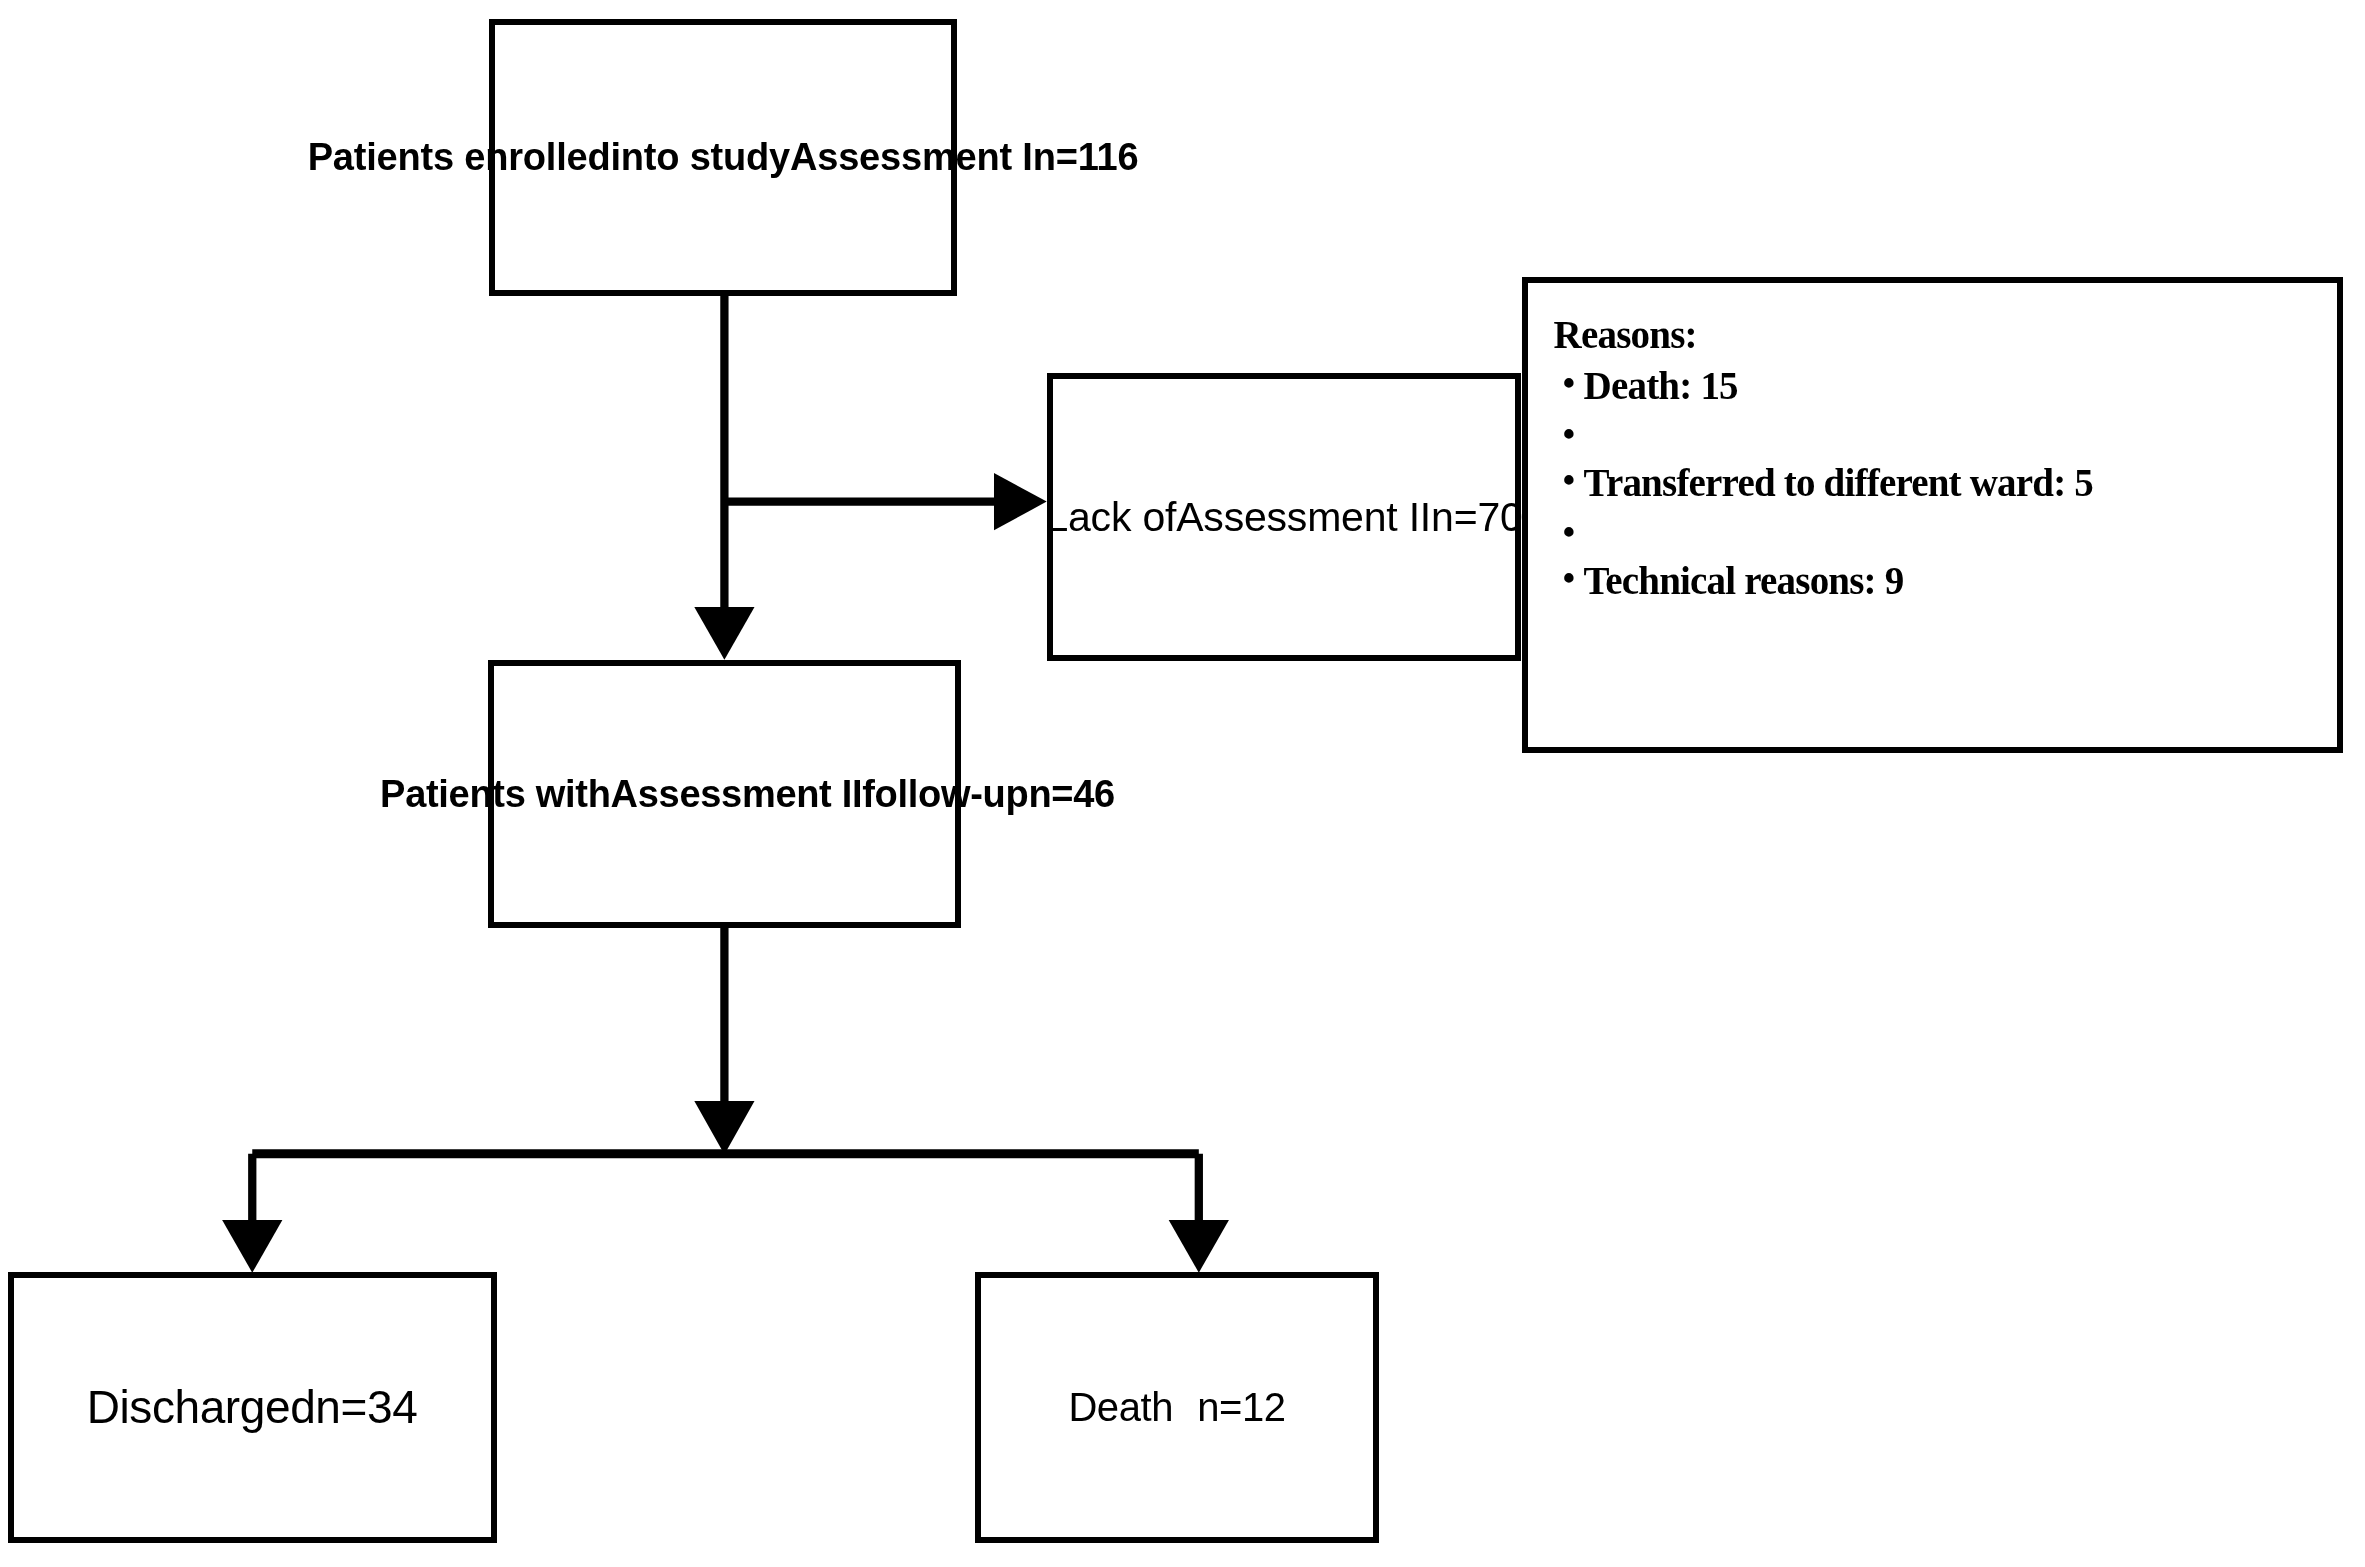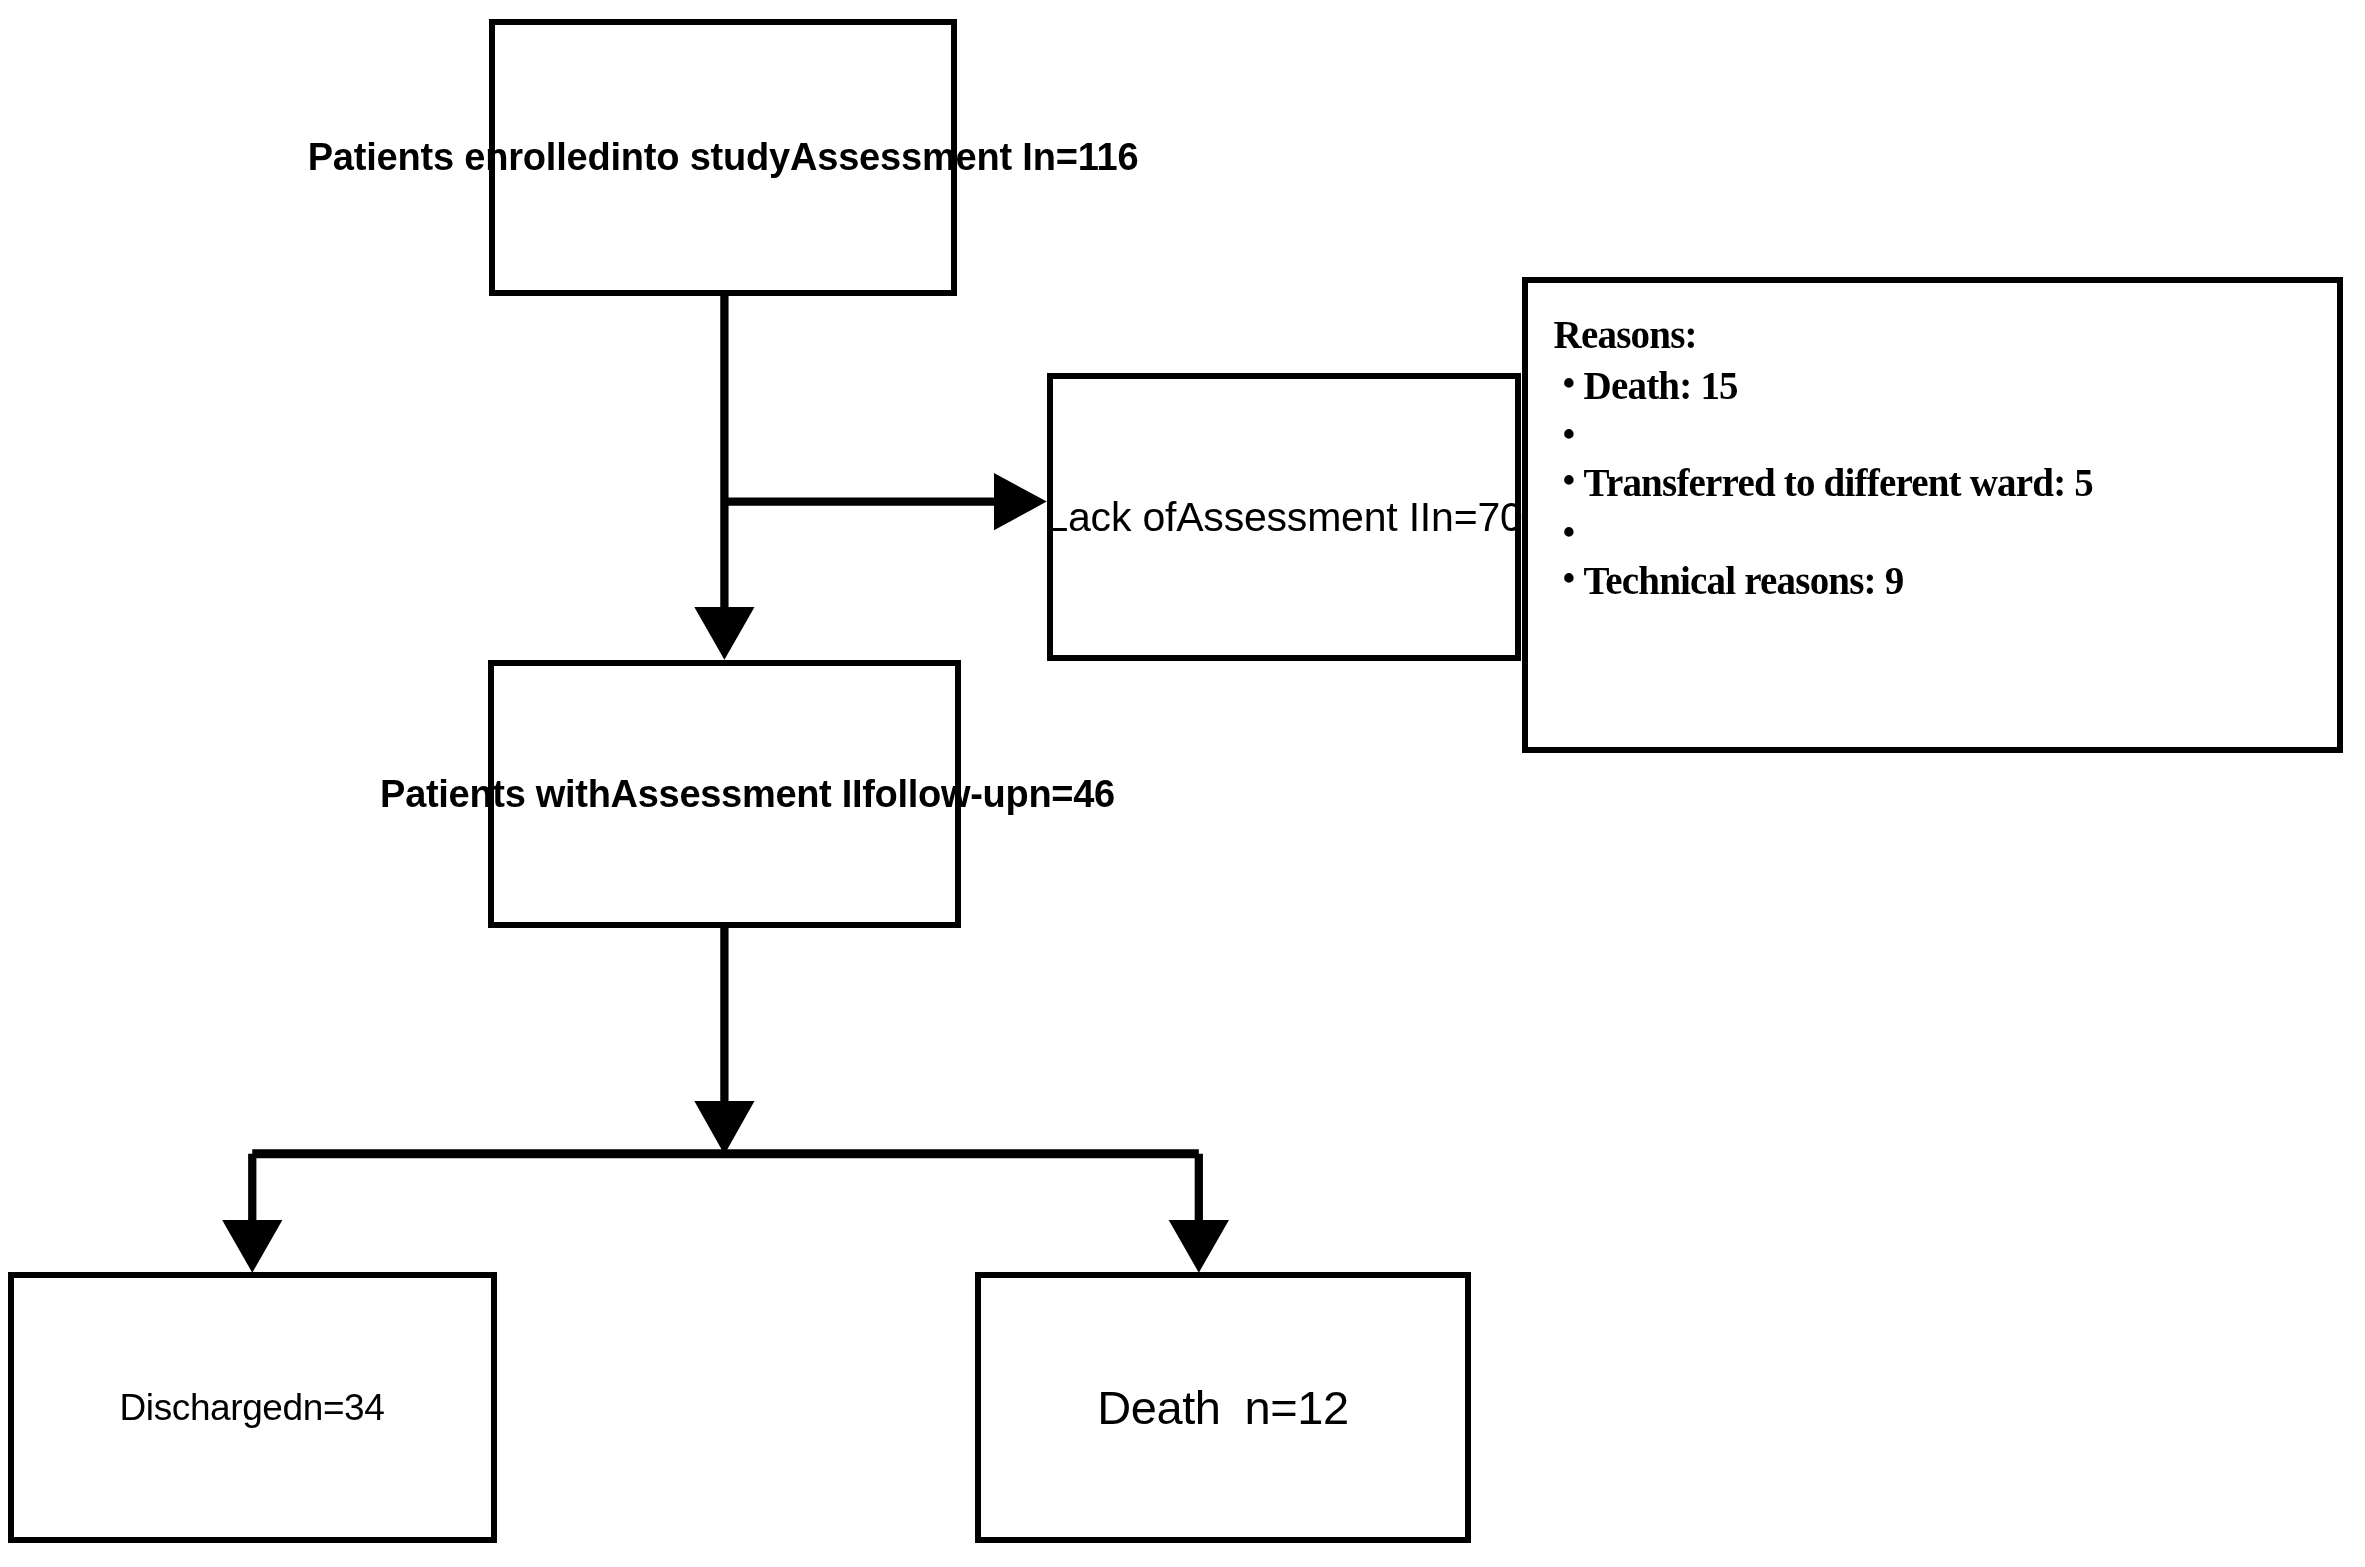--- a/index.html
+++ b/index.html
@@ -95,27 +95,27 @@
     left: 488px; top: 660px; width: 473px; height: 268px;
     font-size: 38px;
     font-weight: 700;
     letter-spacing: -0.3px;
     padding-left: 46px;
   }
 
   
   #node-discharged {
     left: 7.5px; top: 1272px; width: 489px; height: 271px;
-    font-size: 37px;
+    font-size: 46px;
     font-weight: 400;
     letter-spacing: -0.4px;
   }
   #node-death {
-    left: 975px; top: 1272px; width: 496px; height: 271px;
-    font-size: 47px;
+    left: 975px; top: 1272px; width: 404px; height: 271px;
+    font-size: 40px;
     font-weight: 400;
     letter-spacing: -0.4px;
     gap: 24px;
   }
 </style>
 </head>
 <body>
 
 <div id="canvas">
 

